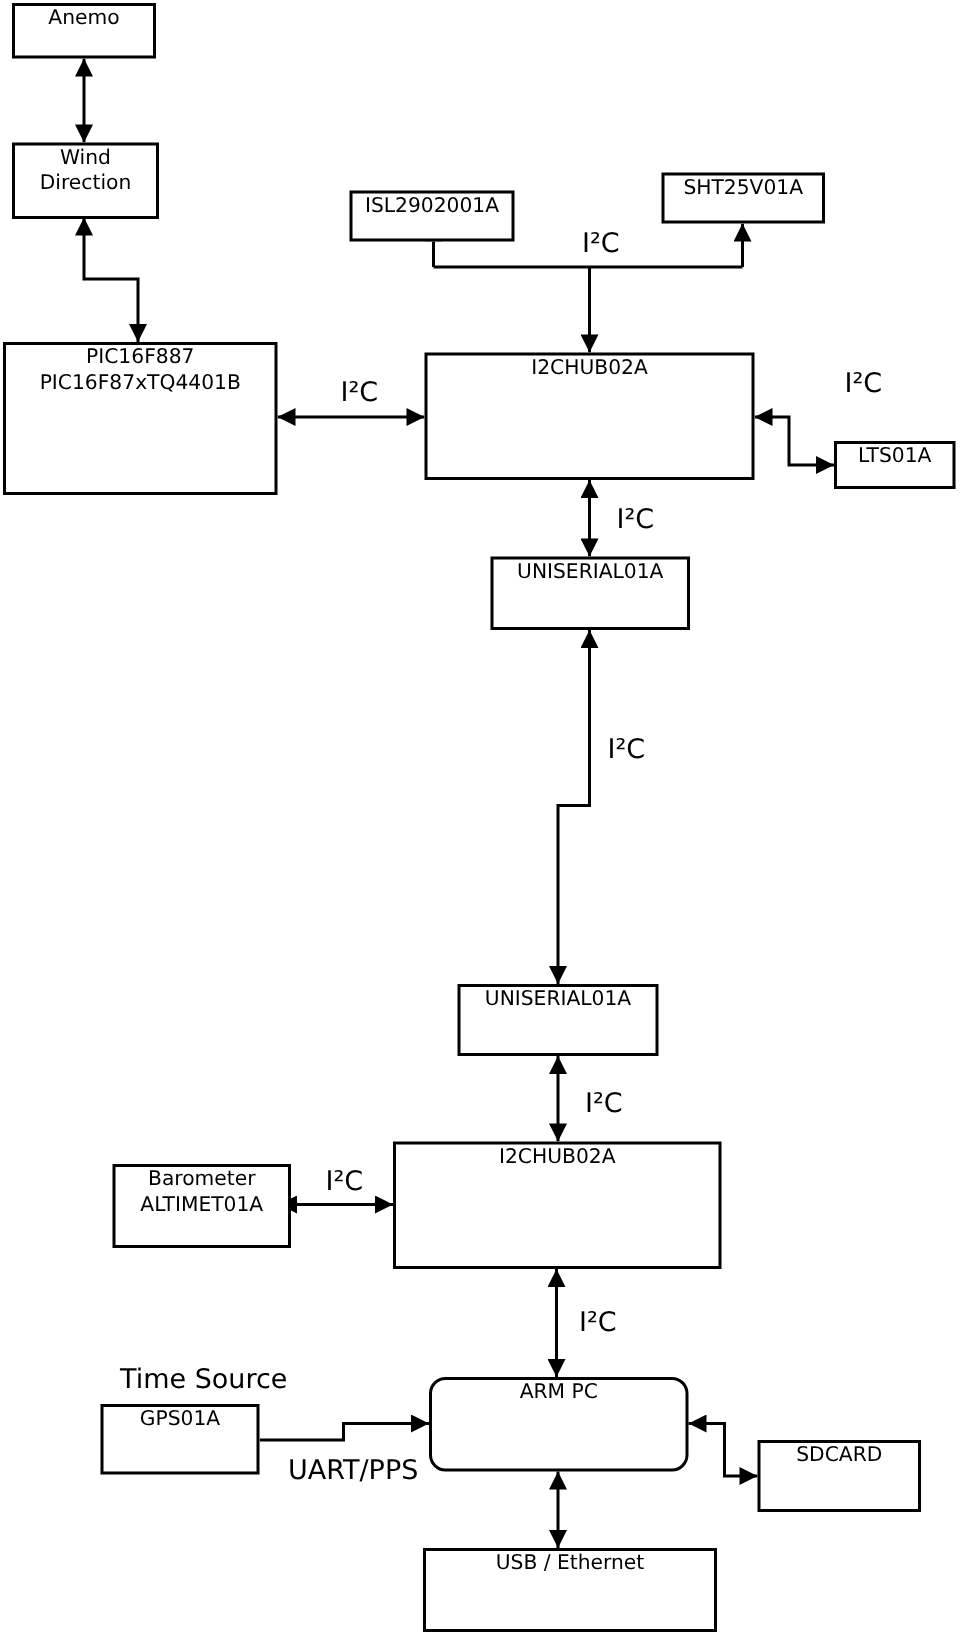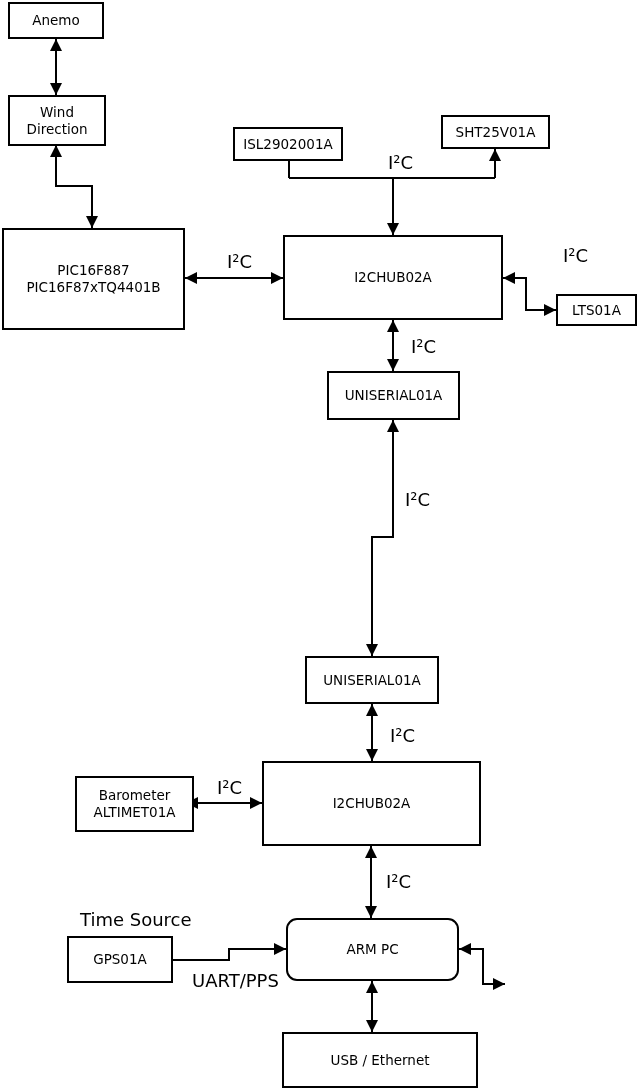--- a/index.html
+++ b/index.html
@@ -22,21 +22,20 @@
     top: 0;
     width: 640px;
     height: 1089px;
   }
   .box {
     position: absolute;
     box-sizing: border-box;
     border: 2px solid #000000;
     background: #ffffff;
     display: flex;
-    align-items: center;
     justify-content: center;
     text-align: center;
   }
   .box span {
     white-space: pre-line;
     font-size: 13.5px;
     line-height: 1.26;
     color: #000000;
   }
   .edge-label {
@@ -134,20 +133,23 @@
   </div>
 
   <div class="box" style="left:67px; top:936px; width:106px; height:47px;">
     <span>GPS01A</span>
   </div>
 
   <div class="box" style="left:286px; top:918px; width:173px; height:63px;border-radius:11px;">
     <span>ARM PC</span>
   </div>
 
+  <div class="box" style="left:505px; top:960px; width:109px; height:48px;">
+    <span>SDCARD</span>
+  </div>
 
   <div class="box" style="left:282px; top:1032px; width:196px; height:56px;">
     <span>USB / Ethernet</span>
   </div>
 
   <div class="edge-label" style="left:388px; top:152px;">I²C</div>
   <div class="edge-label" style="left:227px; top:251px;">I²C</div>
   <div class="edge-label" style="left:563px; top:245px;">I²C</div>
   <div class="edge-label" style="left:411px; top:336px;">I²C</div>
   <div class="edge-label" style="left:405px; top:489px;">I²C</div>

